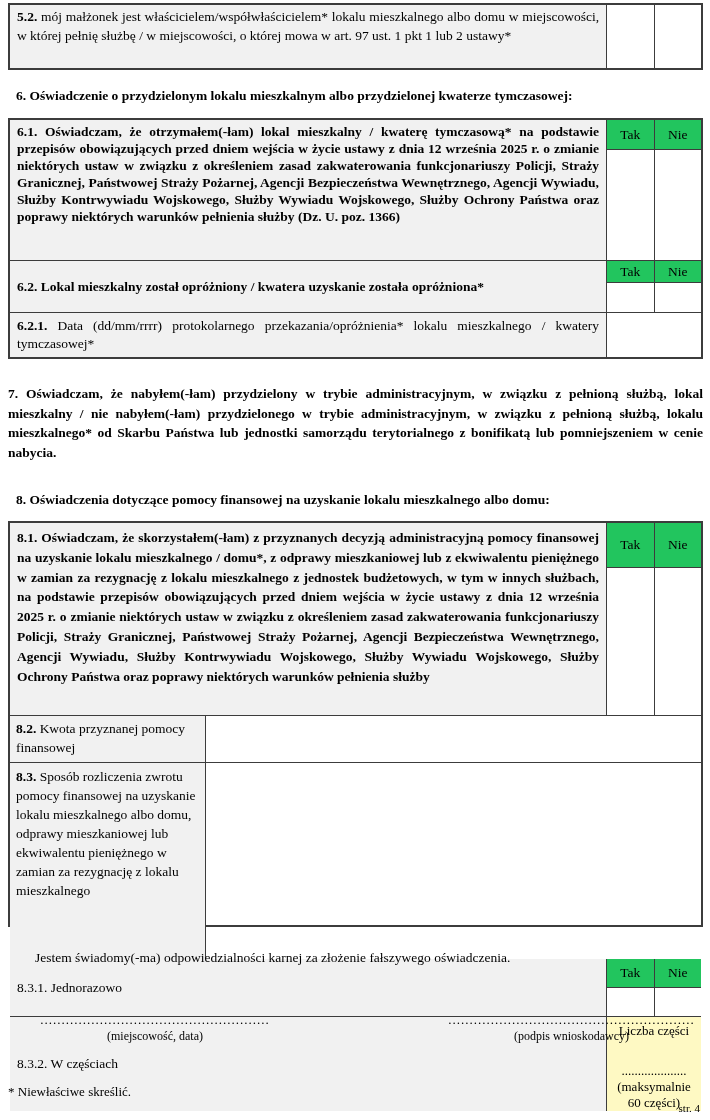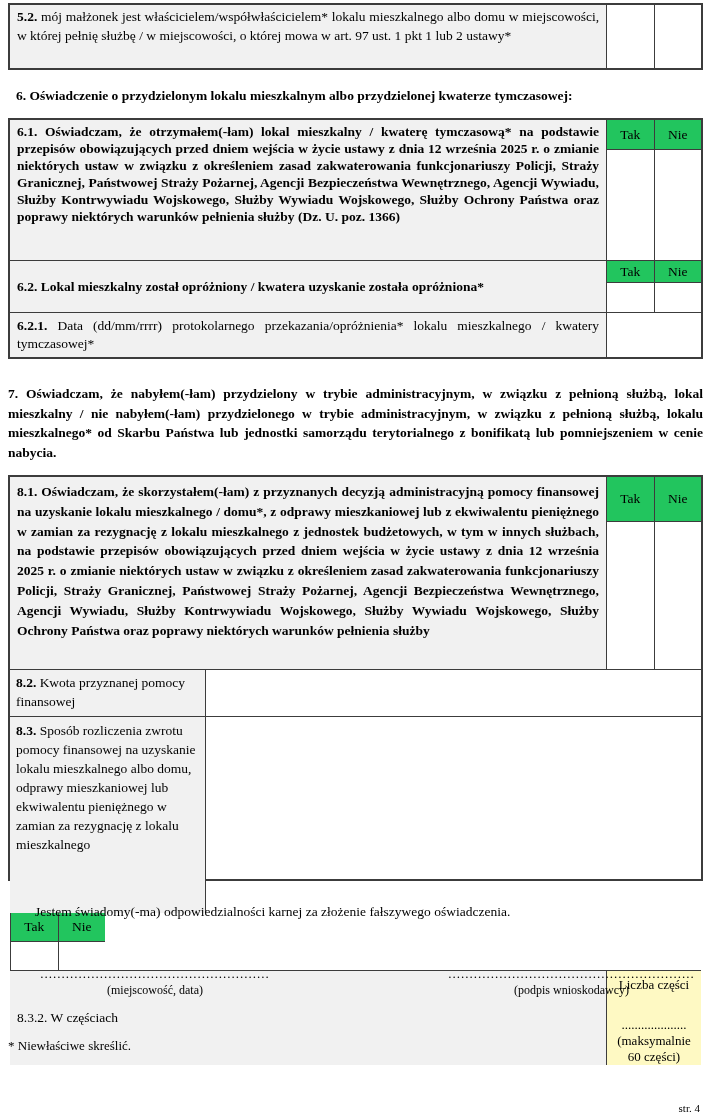--- a/index.html
+++ b/index.html
@@ -151,20 +151,21 @@
       </div>
       <div class="blank-right"></div>
     </div>
   </div>
 
   <div class="para">
     <span>7.</span>
     <span>Oświadczam, że nabyłem(-łam) przydzielony w trybie administracyjnym, w związku z pełnioną służbą, lokal mieszkalny / nie nabyłem(-łam) przydzielonego w trybie administracyjnym, w związku z pełnioną służbą, lokalu mieszkalnego* od Skarbu Państwa lub jednostki samorządu terytorialnego z bonifikatą lub pomniejszeniem w cenie nabycia.</span>
   </div>
 
+  <div class="heading h8">8. Oświadczenia dotyczące pomocy finansowej na uzyskanie lokalu mieszkalnego albo domu:</div>
 
   <div class="tbl t3">
     <div class="row r81">
       <div class="qcell bold">
         <span class="num">8.1.</span>
         <span>Oświadczam, że skorzystałem(-łam) z przyznanych decyzją administracyjną pomocy finansowej na uzyskanie lokalu mieszkalnego / domu*, z odprawy mieszkaniowej lub z ekwiwalentu pieniężnego w zamian za rezygnację z lokalu mieszkalnego z jednostek budżetowych, w tym w innych służbach, na podstawie przepisów obowiązujących przed dniem wejścia w życie ustawy z dnia 12 września 2025 r. o zmianie niektórych ustaw w związku z określeniem zasad zakwaterowania funkcjonariuszy Policji, Straży Granicznej, Państwowej Straży Pożarnej, Agencji Bezpieczeństwa Wewnętrznego, Agencji Wywiadu, Służby Kontrwywiadu Wojskowego, Służby Wywiadu Wojskowego, Służby Ochrony Państwa oraz poprawy niektórych warunków pełnienia służby</span>
       </div>
       <div class="yn-block">
         <div class="yn-head">
           <div class="yn">Tak</div>
@@ -183,20 +184,26 @@
       </div>
       <div class="blank-wide"></div>
     </div>
     <div class="row r83">
       <div class="lcol">
         <span class="num">8.3.</span>
         <span>Sposób rozliczenia zwrotu pomocy finansowej na uzyskanie lokalu mieszkalnego albo domu, odprawy mieszkaniowej lub ekwiwalentu pieniężnego w zamian za rezygnację z lokalu mieszkalnego</span>
       </div>
       <div class="subcol">
         <div class="subrow r831">
+          <div class="midcell">
+            <div>
+              <span class="num">8.3.1.</span>
+              <span>Jednorazowo</span>
+            </div>
+          </div>
           <div class="yn-block">
             <div class="yn-head">
               <div class="yn">Tak</div>
               <div class="yn col-nie">Nie</div>
             </div>
             <div class="yn-ans">
               <div class="acell"></div>
               <div class="acell col-nie"></div>
             </div>
           </div>

